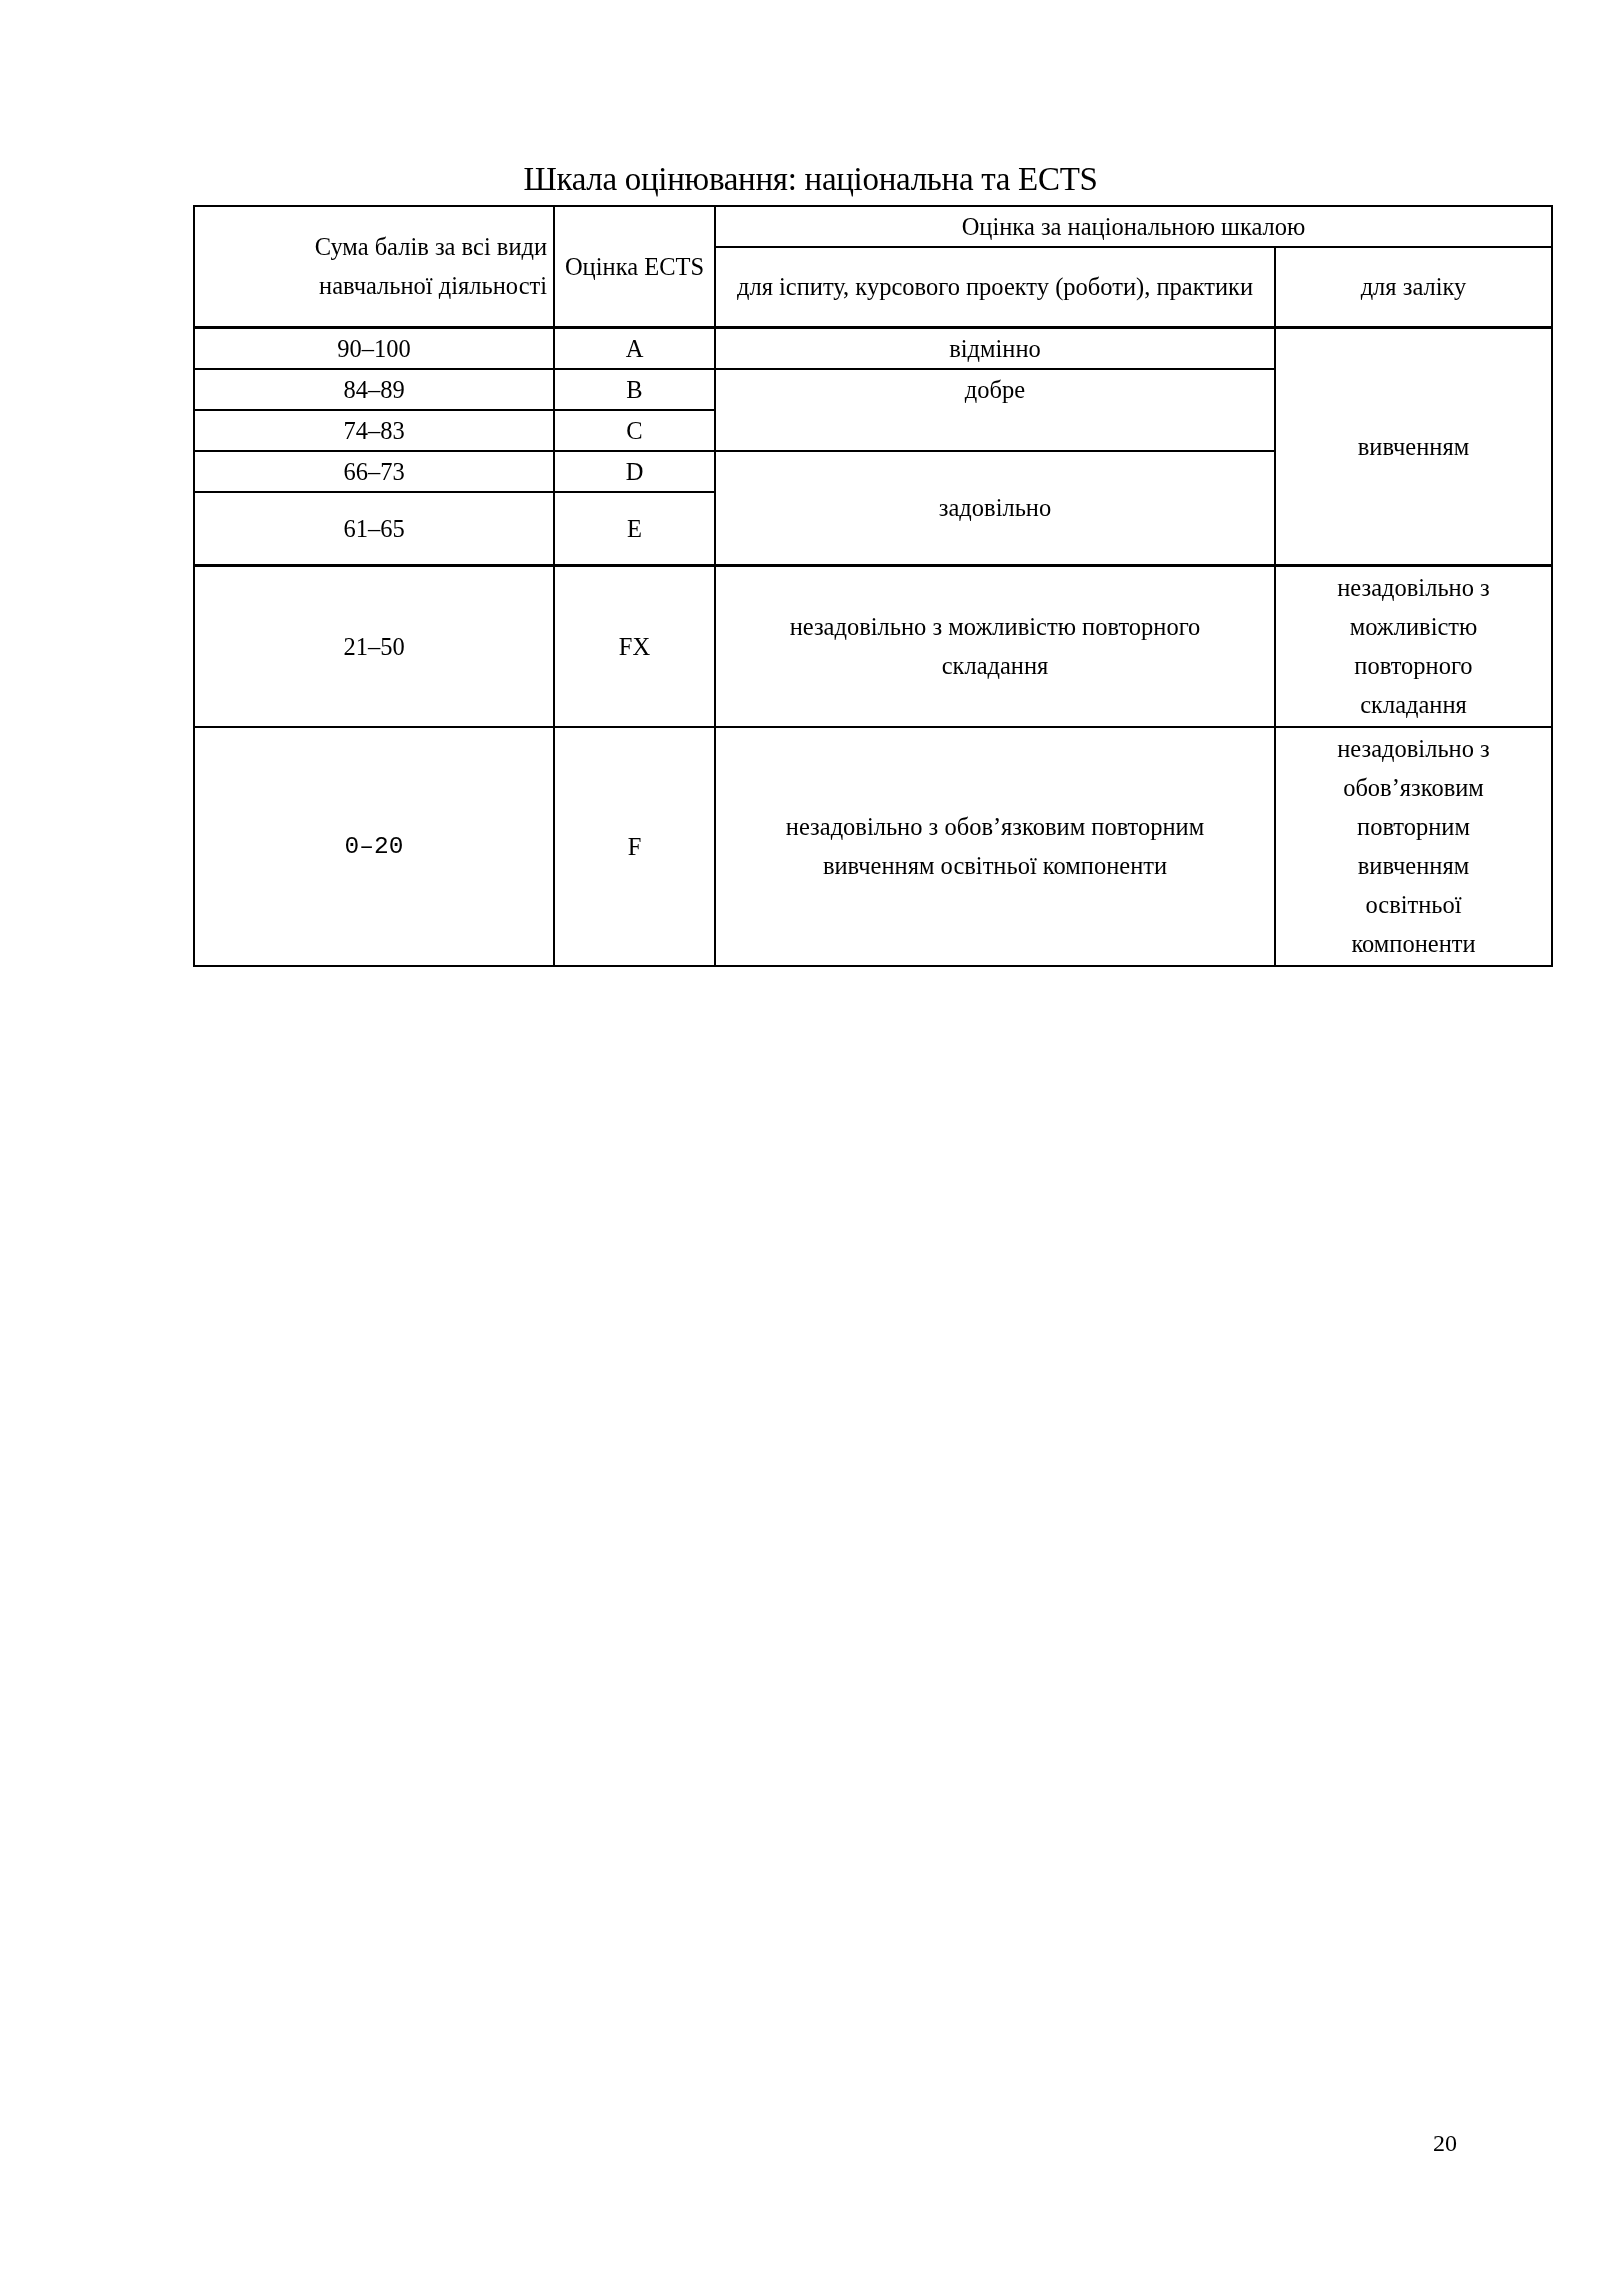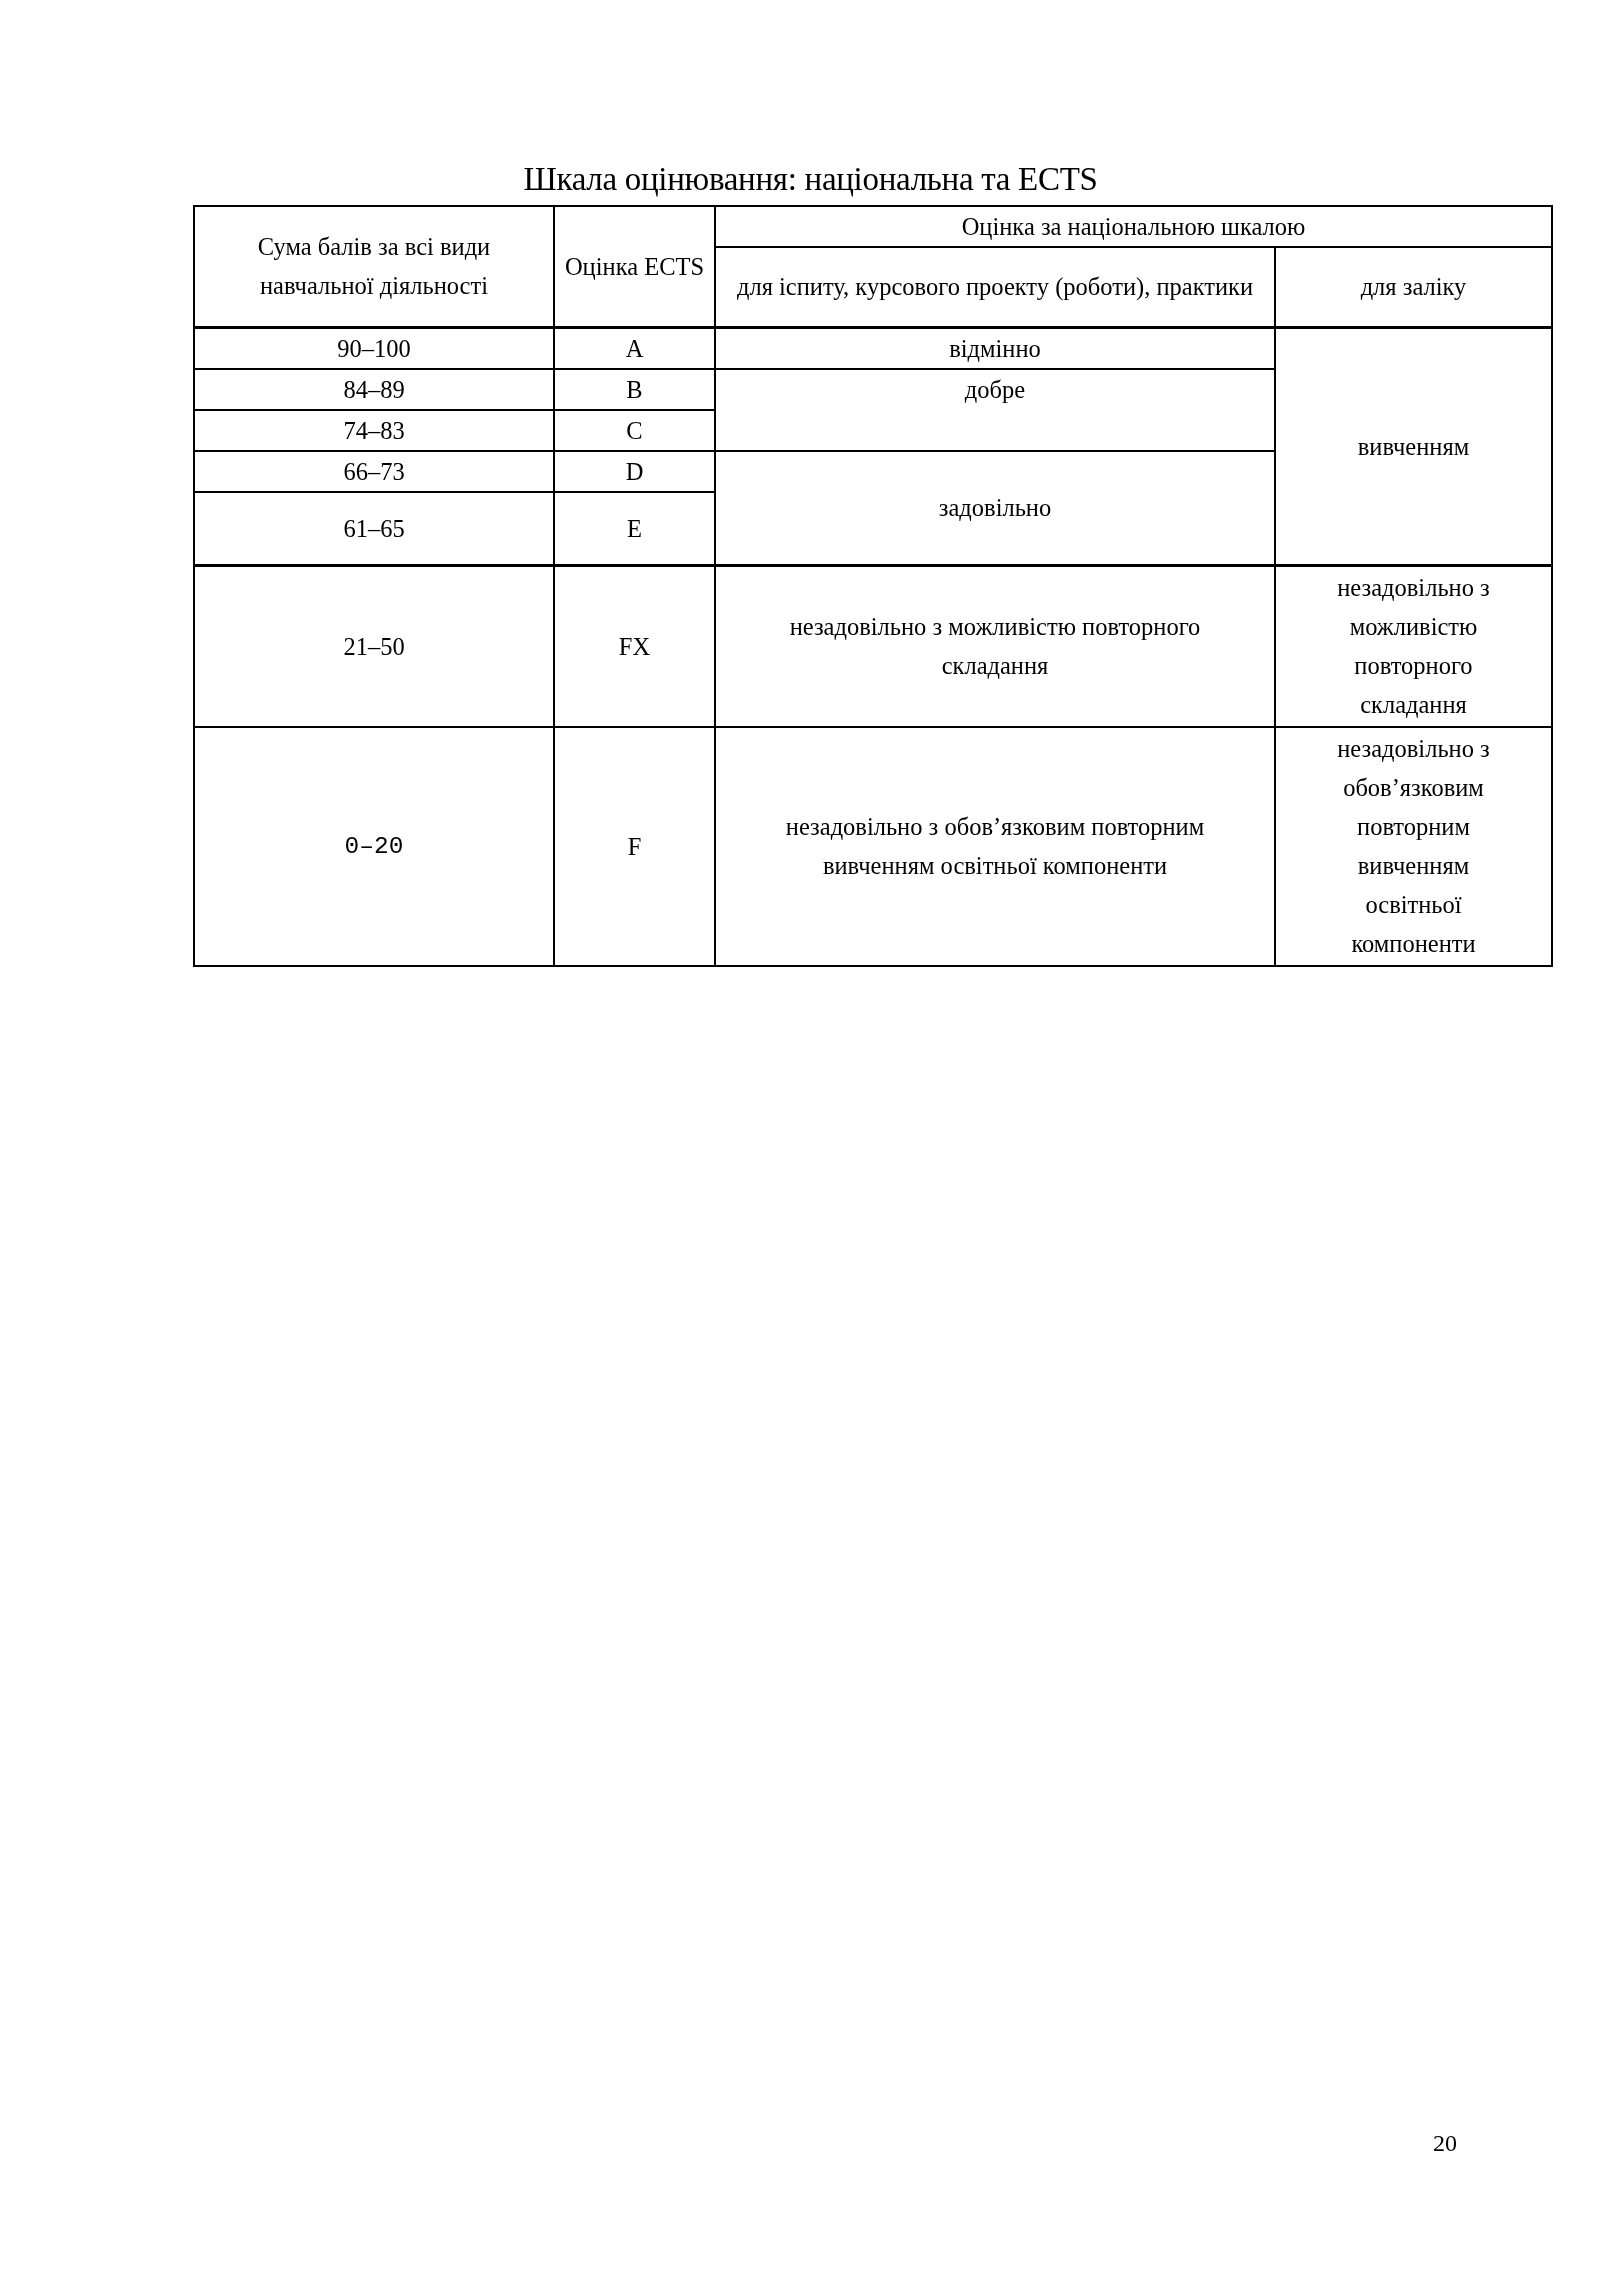--- a/index.html
+++ b/index.html
@@ -67,21 +67,21 @@
 
 <table class="grade-table">
   <colgroup>
     <col class="col-sum">
     <col class="col-ects">
     <col class="col-exam">
     <col class="col-credit">
   </colgroup>
   <tbody>
       <tr style="height:41px;">
-    <th rowspan="2" class="outer-thick-left" style="border-top-width:2.9px;">Сума балів за всі види навчальної діяльності</th>
+    <th rowspan="2" class="outer-thick-left" style="border-top-width:2.9px;text-align:right;">Сума балів за всі види навчальної діяльності</th>
     <th rowspan="2" style="border-top-width:2.9px;">Оцінка ECTS</th>
     <th colspan="2" class="outer-thick-right" style="border-top-width:2.9px;">Оцінка за національною шкалою</th>
   </tr>
   <tr style="height:80px;">
     <th>для іспиту, курсового проекту (роботи), практики</th>
     <th class="outer-thick-right">для заліку</th>
   </tr>
 
   <tr style="height:41px;">
     <td class="outer-thick-left thick-top">90–100</td>

